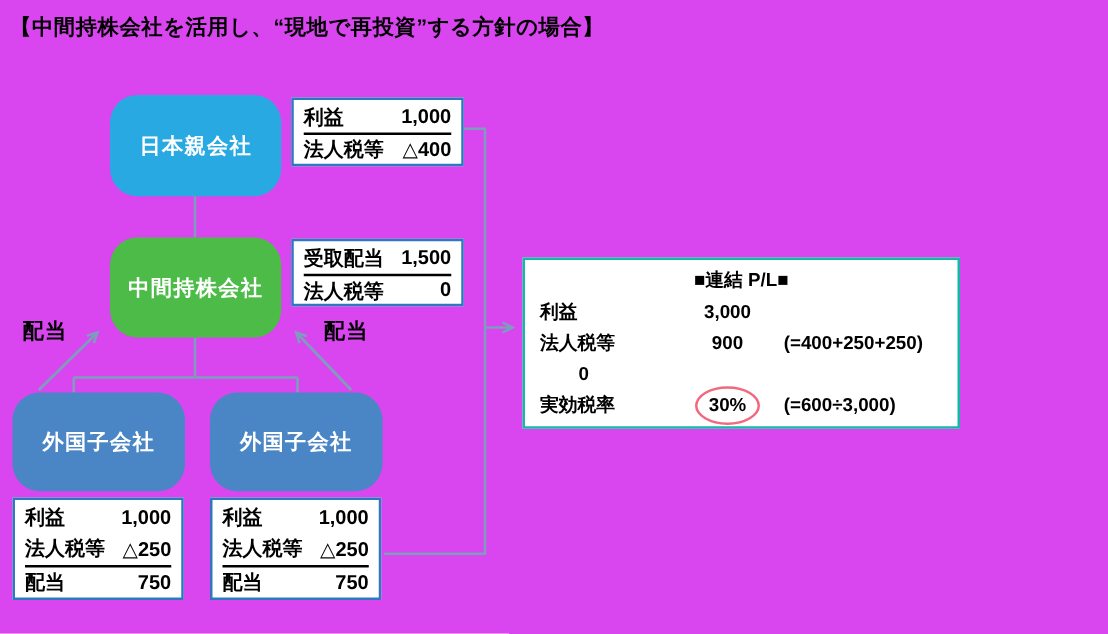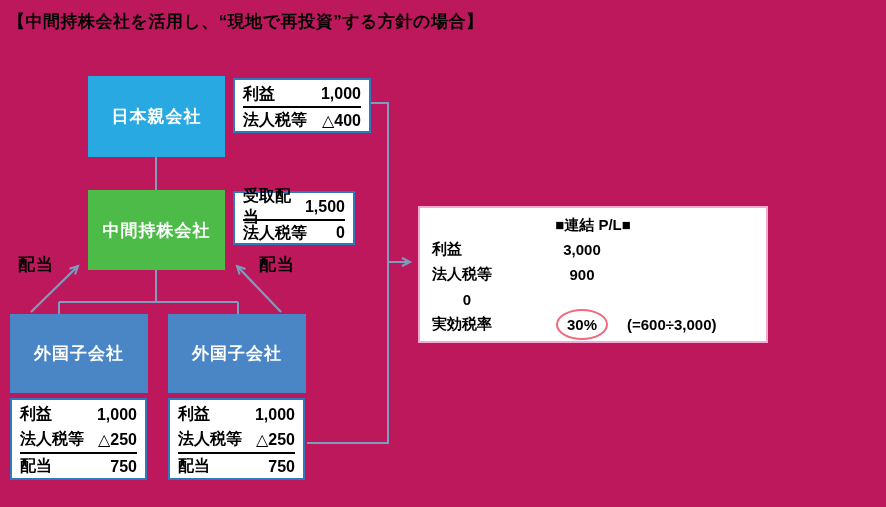--- a/index.html
+++ b/index.html
@@ -1,58 +1,58 @@
 <!DOCTYPE html>
 <html><head>
 <meta charset="utf-8">
 <style>
   html,body { margin:0; padding:0; background:#ffffff; }
   body { font-family:"Liberation Sans","DejaVu Sans",sans-serif; color:#000; }
-  .canvas { position:relative; width:886px; height:507px; background:#be185d; overflow:hidden; }
+  .canvas { position:relative; width:886px; height:507px; background:#d946ef; overflow:hidden; }
 
   .page-title {
     position:absolute; left:8px; top:10px;
     font-size:17px; font-weight:bold; letter-spacing:0.5px; white-space:nowrap;
   }
 
   
   .org-box {
     position:absolute; display:flex; align-items:center; justify-content:center;
-    color:#fff; font-weight:bold; font-size:17px; letter-spacing:1px; text-align:center;
+    color:#fff; font-weight:bold; font-size:17px; letter-spacing:1px; text-align:center;border-radius:22px;
   }
   .box-jp      { left:88px;  top:76px;  width:137px; height:81px; background:#29A9E1; }
   .box-holding { left:88px;  top:190px; width:137px; height:80px; background:#4CBB48; }
   .box-sub-l   { left:10px;  top:314px; width:138px; height:79px; background:#4A86C6; }
   .box-sub-r   { left:168px; top:314px; width:138px; height:79px; background:#4A86C6; }
 
   
   .plbox {
     position:absolute; background:#fff; border:2px solid #2E78BE;
     box-sizing:border-box; padding:2px 8px 2px 8px;
     font-size:16px; font-weight:bold;
   }
   .pl-parent  { left:233px; top:78px;  width:138px; height:55px; }
-  .pl-holding { left:233px; top:191px; width:122px; height:54px; }
+  .pl-holding { left:233px; top:191px; width:138px; height:54px; }
   .pl-sub-l   { left:10px;  top:398px; width:137px; height:82px; }
   .pl-sub-r   { left:168px; top:398px; width:137px; height:82px; }
   .plrow { display:flex; justify-content:space-between; align-items:center; height:24px; }
   .pl-sub-l .plrow, .pl-sub-r .plrow { height:25px; }
   .underline { border-bottom:2px solid #000; }
 
   
   .dividend {
     position:absolute; font-size:17px; font-weight:bold; letter-spacing:1px;
   }
   .div-l { left:18px;  top:253px; }
   .div-r { left:259px; top:253px; }
 
   
   .consol {
     position:absolute; left:418px; top:206px; width:350px; height:137px;
-    border:2px solid #f9a8d4; box-sizing:border-box; background:#fff;
+    border:2px solid #14b8a6; box-sizing:border-box; background:#fff;
     padding:5px 12px 0 12px; font-size:15px; font-weight:bold;
   }
   .c-title { text-align:center; height:24px; line-height:24px; }
   .c-row { display:flex; align-items:center; height:25px; white-space:nowrap; }
   .c-label { width:115px; }
   .c-value { width:70px; text-align:center; }
   .c-note { margin-left:10px; }
   .circled {
     display:inline-block; border:2px solid #F2697E; border-radius:50%;
     padding:5px 9px; margin:-3px -9px;
@@ -152,20 +152,21 @@
   <div class="consol">
     <div class="c-title">■連結 P/L■</div>
     <div class="c-row">
       <span class="c-label">利益</span>
       <span class="c-value">3,000</span>
       <span class="c-note"></span>
     </div>
     <div class="c-row">
       <span class="c-label">法人税等</span>
       <span class="c-value">900</span>
+      <span class="c-note">(=400+250+250)</span>
     </div>
     <div class="c-row">
       <span class="c-value">0</span>
       <span class="c-note"></span>
     </div>
     <div class="c-row">
       <span class="c-label">実効税率</span>
       <span class="c-value"><span class="circled">30%</span></span>
       <span class="c-note">(=600÷3,000)</span>
     </div>

